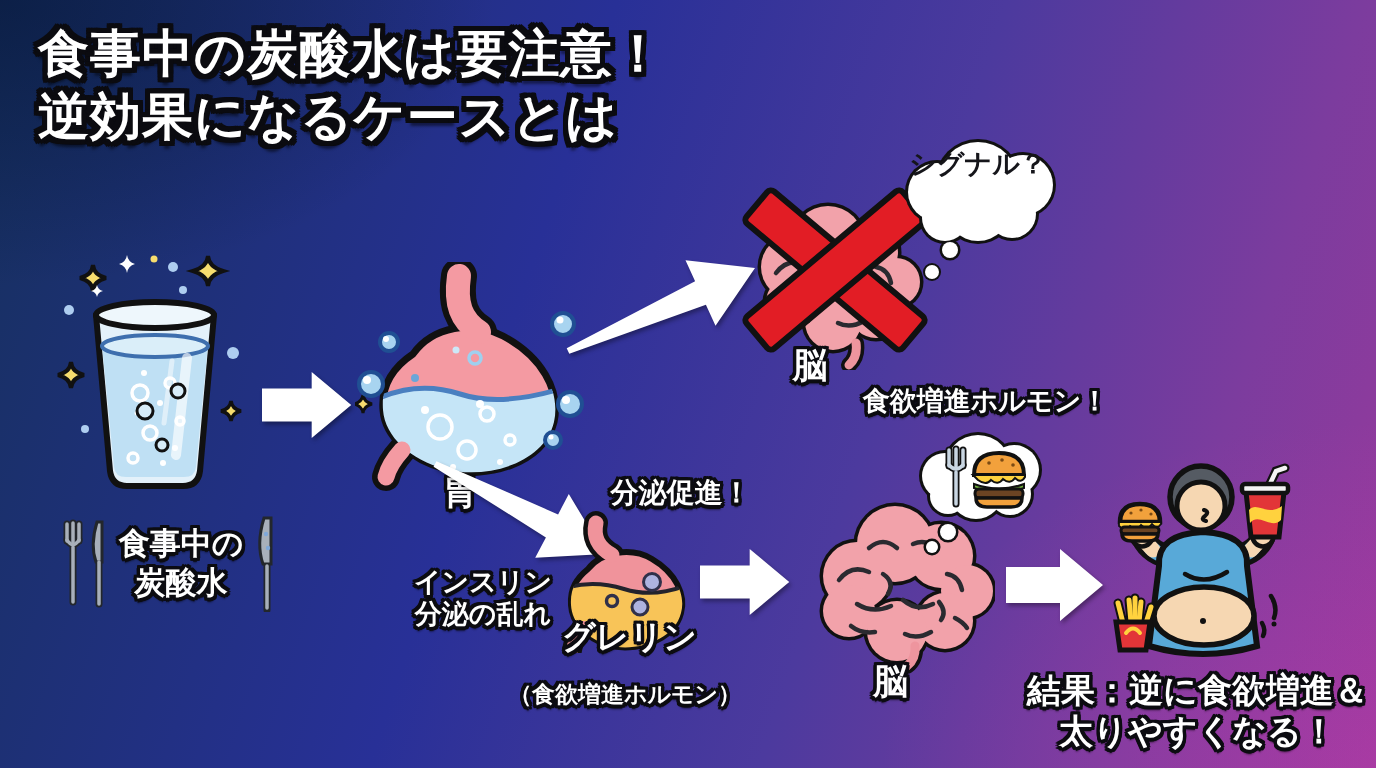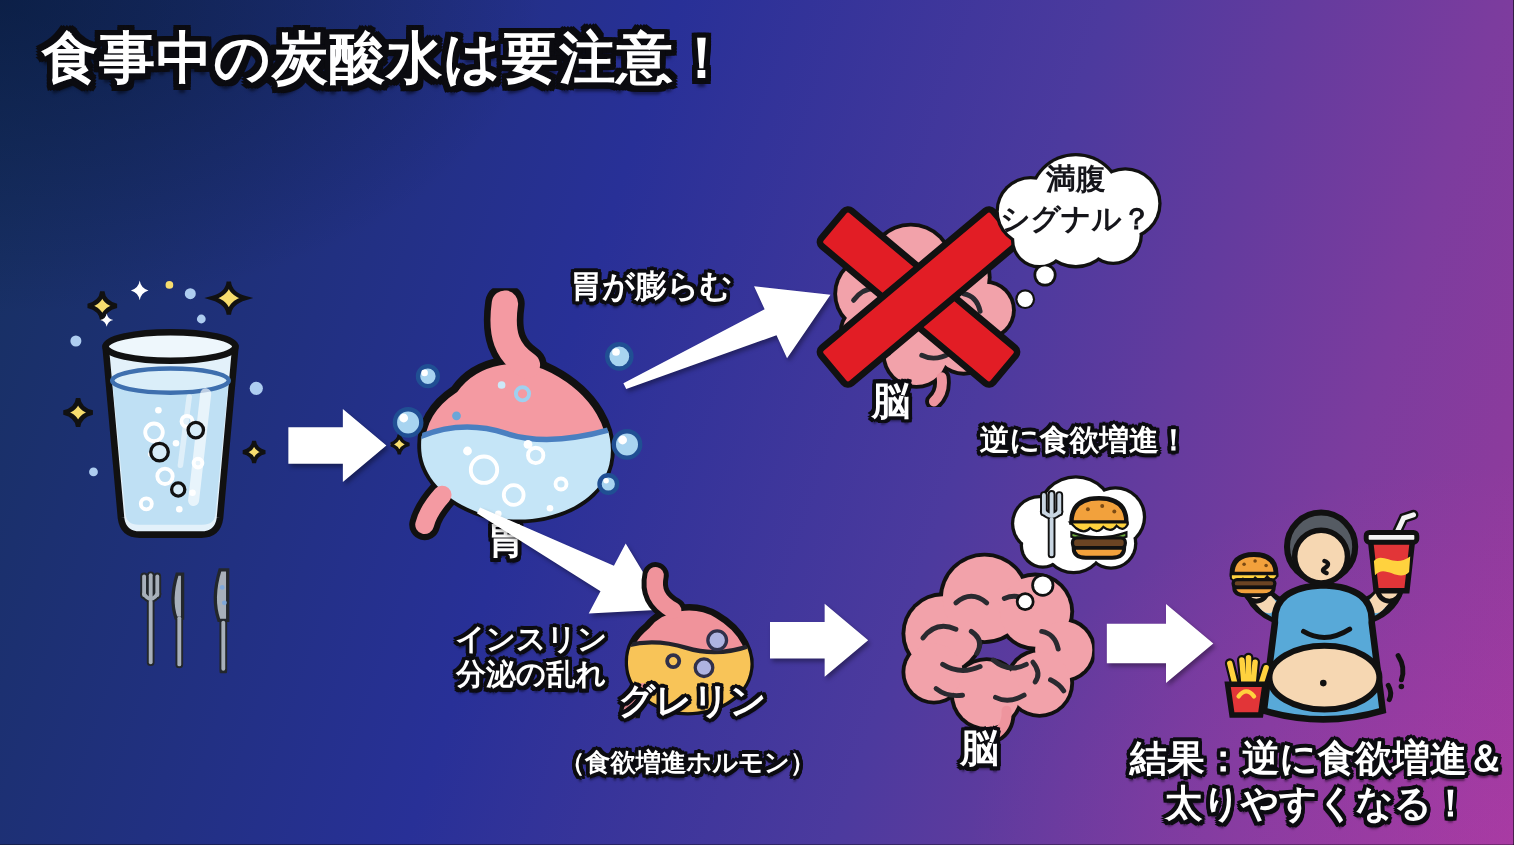--- a/index.html
+++ b/index.html
@@ -33,20 +33,21 @@
   .water-label{left:40px; top:514px; width:258px; display:flex; align-items:center; justify-content:center; gap:4px;}
   .water-label .txt{font-size:31px; line-height:1.25;}
 </style>
 </head>
 <body>
 
 <div class="canvas">
 
   <div class="lbl ol-big title">
     <div>食事中の炭酸水は要注意！</div>
+    <div>逆効果になるケースとは</div>
   </div>
 
   <svg class="abs" style="left:45px;top:253px;" width="290" height="285" viewBox="0 0 290 285">
     <g>
       <path d="M48,12 Q49,22 61,25 Q49,28 48,38 Q47,28 35,25 Q47,22 48,12Z" fill="#f7dd6e" stroke="#111" stroke-width="4"></path>
       <path d="M163,3 Q164,14 178,18 Q164,22 163,33 Q162,22 148,18 Q162,14 163,3Z" fill="#f7dd6e" stroke="#111" stroke-width="4"></path>
       <path d="M26,109 Q27,119 39,122 Q27,125 26,135 Q25,125 13,122 Q25,119 26,109Z" fill="#f7dd6e" stroke="#111" stroke-width="4"></path>
       <path d="M186,148 Q187,156 196,158 Q187,160 186,168 Q185,160 176,158 Q185,156 186,148Z" fill="#f7dd6e" stroke="#111" stroke-width="3.5"></path>
       <path d="M82,2 Q83,9 90,11 Q83,13 82,20 Q81,13 74,11 Q81,9 82,2Z" fill="#fff"></path>
       <path d="M52,32 Q53,37 58,38 Q53,39 52,44 Q51,39 46,38 Q51,37 52,32Z" fill="#fff"></path>
@@ -99,20 +100,24 @@
       <path d="M38,4 Q31,27 37,44 L43,44 L43,4 Z" fill="#a8b0ba" stroke="#23272c" stroke-width="3"></path>
       <g stroke="#a8b0ba" stroke-width="3.5" stroke-linecap="round" fill="none">
         <path d="M8,6 V23"></path>
           <path d="M14,5 V24"></path>
           <path d="M20,6 V23"></path>
         <path d="M8,22 Q14,31 20,22"></path>
           <path d="M14,29 V84"></path>
         <path d="M40,44 V86"></path>
       </g>
     </svg>
+    <div class="txt ol">
+      <div>食事中の</div>
+      <div>炭酸水</div>
+    </div>
     <svg width="32" height="98" viewBox="0 0 32 98">
       <path d="M20,96 V50" stroke="#23272c" stroke-width="7" stroke-linecap="round"></path>
       <path d="M17,4 Q9,30 16,50 L24,50 L24,4 Z" fill="#a8b0ba" stroke="#23272c" stroke-width="3"></path>
       <path d="M20,94 V52" stroke="#a8b0ba" stroke-width="3.5" stroke-linecap="round"></path>
       <circle cx="19" cy="20" r="2.2" fill="#7fa8d9"></circle>
         <circle cx="21" cy="34" r="2.2" fill="#7fa8d9"></circle>
     </svg>
   </div>
 
   <svg class="abs arrow" style="left:262px;top:369px;" width="92" height="72" viewBox="0 0 100 78">
@@ -160,21 +165,20 @@
           <circle cx="12" cy="118" r="4"></circle>
         <circle cx="205" cy="58" r="3.5"></circle>
           <circle cx="211" cy="138" r="4"></circle>
           <circle cx="196" cy="175" r="2.5"></circle>
       </g>
       <circle cx="60" cy="116" r="4" fill="#6aa6d8"></circle>
     </g>
   </svg>
   <div class="lbl ol" style="left:415px;top:472px;width:90px;font-size:34px;">胃</div>
 
-  <div class="lbl ol" style="left:503px;top:243px;width:178px;font-size:29px;">胃が膨らむ</div>
   <svg class="abs arrow" style="left:563px;top:256px;" width="200" height="105" viewBox="0 0 200 105">
     <polygon points="3.7,92.3 132.1,25.2 122.5,4.3 192,12 152.5,69.7 142.9,48.8 6.3,97.7" fill="#ffffff"></polygon>
   </svg>
 
   <svg class="abs" style="left:728px;top:185px;" width="205" height="185" viewBox="0 0 205 185">
     <path d="M128,158 q2,14 -7,22" stroke="#111" stroke-width="16" stroke-linecap="round" fill="none"></path>
     <g fill="#111">
       <circle cx="65" cy="82" r="35.5"></circle>
         <circle cx="100" cy="57" r="39.5"></circle>
         <circle cx="140" cy="67" r="33.5"></circle>
@@ -228,33 +232,33 @@
         <circle cx="47" cy="62" r="29"></circle>
         <circle cx="133" cy="55" r="30"></circle>
       <circle cx="88" cy="78" r="33"></circle>
         <circle cx="55" cy="88" r="23"></circle>
         <circle cx="122" cy="84" r="24"></circle>
       <circle cx="60" cy="120" r="8"></circle>
         <circle cx="42" cy="142" r="7"></circle>
     </g>
   </svg>
   <div class="lbl thought" style="left:898px;top:146px;width:160px;font-size:27px;line-height:1.35;">
-    <div>満腹</div>
     <div>シグナル？</div>
   </div>
 
   <svg class="abs arrow" style="left:427px;top:456px;" width="185" height="110" viewBox="0 0 185 110">
     <polygon points="9.4,5.3 131.1,58.4 141.8,38.1 178,98 108.2,101.7 118.9,81.4 6.6,10.7" fill="#ffffff"></polygon>
   </svg>
 
   <div class="lbl ol" style="left:403px;top:566px;width:160px;font-size:27px;line-height:1.18;">
     <div>インスリン</div>
     <div>分泌の乱れ</div>
   </div>
 
+  <div class="lbl ol" style="left:593px;top:476px;width:175px;font-size:28px;">分泌促進！</div>
   <svg class="abs" style="left:552px;top:503px;" width="150" height="150" viewBox="0 0 150 150">
     <path d="M44,20 C41,34 46,44 60,52" stroke="#111" stroke-width="24" stroke-linecap="round" fill="none"></path>
     <path d="M32,124 C25,132 21,139 20,147" stroke="#111" stroke-width="20" stroke-linecap="round" fill="none"></path>
     <path d="M36,66 C50,48 80,44 100,56 C124,70 134,92 129,110 C122,138 82,150 56,142 C34,135 20,120 19,102 C18,85 25,75 36,66 Z" fill="#f0939b" stroke="#111" stroke-width="6"></path>
     <path d="M44,20 C41,34 46,44 60,52" stroke="#f0939b" stroke-width="15" stroke-linecap="round" fill="none"></path>
     <clipPath id="ghclip">
         <path d="M36,66 C50,48 80,44 100,56 C124,70 134,92 129,110 C122,138 82,150 56,142 C34,135 20,120 19,102 C18,85 25,75 36,66 Z"></path>
       </clipPath>
     <g clip-path="url(#ghclip)">
       <path d="M10,86 Q40,76 72,86 T 140,80 L140,150 L10,150 Z" fill="#f8c458"></path>
@@ -302,21 +306,21 @@
         <path d="M108,112 q14,12 30,4"></path>
       <path d="M88,86 q12,8 5,20"></path>
         <path d="M144,114 q8,10 2,18"></path>
         <path d="M56,138 q10,8 24,6"></path>
       <path d="M110,146 q12,6 26,-2"></path>
         <path d="M160,130 q8,4 12,10"></path>
     </g>
   </svg>
   <div class="lbl ol" style="left:843px;top:660px;width:95px;font-size:35px;">脳</div>
 
-  <div class="lbl ol" style="left:858px;top:385px;width:255px;font-size:27px;">逆に食欲増進！</div>
+  <div class="lbl ol" style="left:858px;top:385px;width:255px;font-size:27px;">食欲増進ホルモン！</div>
   <svg class="abs" style="left:912px;top:420px;" width="145" height="145" viewBox="0 0 145 145">
     <g fill="#111">
       <circle cx="66" cy="48" r="36"></circle>
         <circle cx="33" cy="56" r="26"></circle>
         <circle cx="102" cy="50" r="28"></circle>
       <circle cx="64" cy="72" r="30"></circle>
         <circle cx="98" cy="74" r="24"></circle>
         <circle cx="36" cy="76" r="21"></circle>
       <circle cx="36" cy="112" r="10.5"></circle>
         <circle cx="20" cy="127" r="8.5"></circle>

